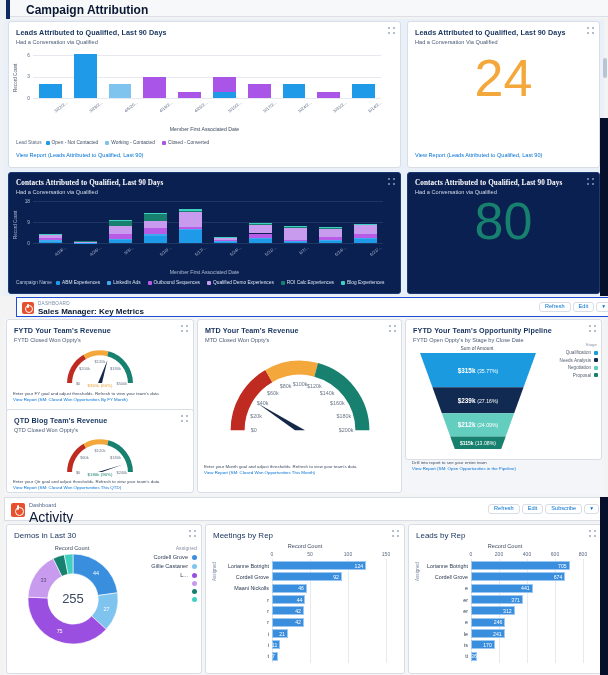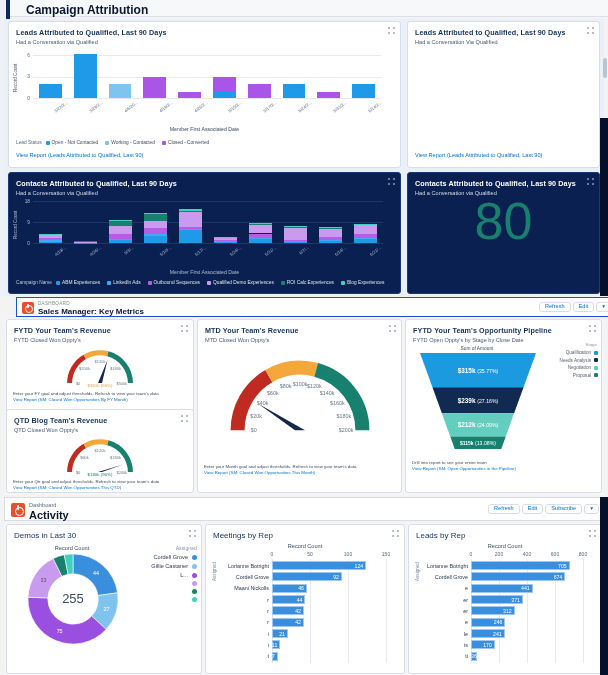--- a/index.html
+++ b/index.html
@@ -5,21 +5,21 @@
   * { box-sizing: border-box; margin:0; padding:0; }
   html,body { width:608px; height:675px; overflow:hidden;
     font-family:"Liberation Sans", sans-serif; background:#f3f3f3; }
   .page { position:relative; width:608px; height:675px; }
 
   
   .panel { background:#fff; border:1px solid #d8dde6; border-radius:3px; position:relative; }
   .panel.dark { background:#0a2050; border-color:#1b3a72; }
   .p-title { font-size:7.2px; font-weight:bold; color:#16325c; letter-spacing:.1px; }
   .p-sub { font-size:5.6px; color:#4a5a75; margin-top:2px; }
-  .dark .p-title { color:#ffffff; }
+  .dark .p-title { color:#ffffff;font-family:Liberation Serif, serif; }
   .dark .p-sub { color:#d4dcea; }
   .expand { position:absolute; right:5px; top:5px; width:7px; height:7px; opacity:.55; }
   .expand span{ position:absolute; width:2px; height:2px; background:#7a8aa5; }
   .expand span:nth-child(1){left:0;top:0}
   .expand span:nth-child(2){right:0;top:0}
   .expand span:nth-child(3){left:0;bottom:0}
   .expand span:nth-child(4){right:0;bottom:0}
   .dark .expand span{ background:#b8c6de; }
   .view-report { font-size:5.6px; color:#0070d2; }
 
@@ -79,21 +79,21 @@
   .btnrow { position:absolute; right:4px; top:4px; display:flex; }
   .btn { border:1px solid #d8dde6; border-radius:3px; background:#fff; color:#0070d2;
     font-size:5.6px; padding:2px 5px; margin-left:2px; line-height:1; height:10px;
     display:flex; align-items:center; }
 
   
   .sec2 { position:absolute; left:4px; top:318px; width:600px; height:177px; background:#f3f5f9; }
   .card-e { position:absolute; left:2px; top:1px; width:188px; height:104px; }
   .card-f { position:absolute; left:2px; top:91px; width:188px; height:84px; }
   .card-g { position:absolute; left:193px; top:1px; width:205px; height:174px; }
-  .card-h { position:absolute; left:401px; top:1px; width:197px; height:174px; }
+  .card-h { position:absolute; left:401px; top:1px; width:197px; height:141px; }
   .tick { position:absolute; font-size:4px; color:#6b7688; white-space:nowrap; }
   .tick.big { font-size:5.4px; }
 
   
   .funnel-seg { position:absolute; display:flex; align-items:center; justify-content:center;
     color:#fff; font-weight:bold; }
   .funnel-lbl { font-size:6.4px; }
   .funnel-lbl small { font-size:5.2px; font-weight:normal; }
   .flegend { position:absolute; right:3px; font-size:4.6px; color:#555f70; text-align:right; }
   .flegend div { display:flex; align-items:center; justify-content:flex-end; gap:3px; margin-bottom:2.5px; }
@@ -101,21 +101,21 @@
   
   .acthdr { position:absolute; left:4px; top:497px; width:600px; height:24px;
     background:#fff; border:1px solid #d8dde6; }
   .acticon { position:absolute; left:6px; top:5px; width:14px; height:14px; border-radius:2px;
     background:#e8502d; }
   .acticon::after{ content:""; position:absolute; left:3.5px; top:3.5px; width:7px; height:7px;
     border:1.5px solid #fff; border-radius:50%; }
   .acticon::before{ content:""; position:absolute; left:6.2px; top:1.5px; width:1.6px; height:5px;
     background:#fff; border-radius:1px; z-index:2; }
   .acteyebrow { position:absolute; left:24px; top:4px; font-size:5.6px; color:#54698d; }
-  .acttitle { position:absolute; left:24px; top:11px; font-size:11px; font-weight:bold; color:#0a1833; }
+  .acttitle { position:absolute; left:24px; top:11px; font-size:14px; font-weight:normal; color:#0a1833; }
 
   
   .sec3 { position:absolute; left:4px; top:523px; width:600px; height:152px; background:#f3f5f9; }
   .card-i { position:absolute; left:2px; top:1px; width:196px; height:150px; }
   .card-j { position:absolute; left:201px; top:1px; width:200px; height:150px; }
   .card-k { position:absolute; left:404px; top:1px; width:194px; height:150px; }
 
   .ctitle { font-size:8px; color:#16325c; }
   .chartlbl { position:absolute; width:100%; text-align:center; font-size:5.6px; color:#3e4b60; }
 
@@ -218,20 +218,21 @@
     <div class="panel card-b">
       <div class="card-inner">
         <div class="expand">
             <span></span>
             <span></span>
             <span></span>
             <span></span>
           </div>
         <div class="p-title">Leads Attributed to Qualified, Last 90 Days</div>
         <div class="p-sub">Had a Conversation Via Qualified</div>
+        <div class="bignum" style="color:#f4a83c;">24</div>
         <a class="view-report" style="position:absolute; left:7px; top:130px;">View Report (Leads Attributed to Qualified, Last 90)</a>
       </div>
     </div>
 
     <div class="panel dark card-c">
       <div class="card-inner">
         <div class="expand">
             <span></span>
             <span></span>
             <span></span>

